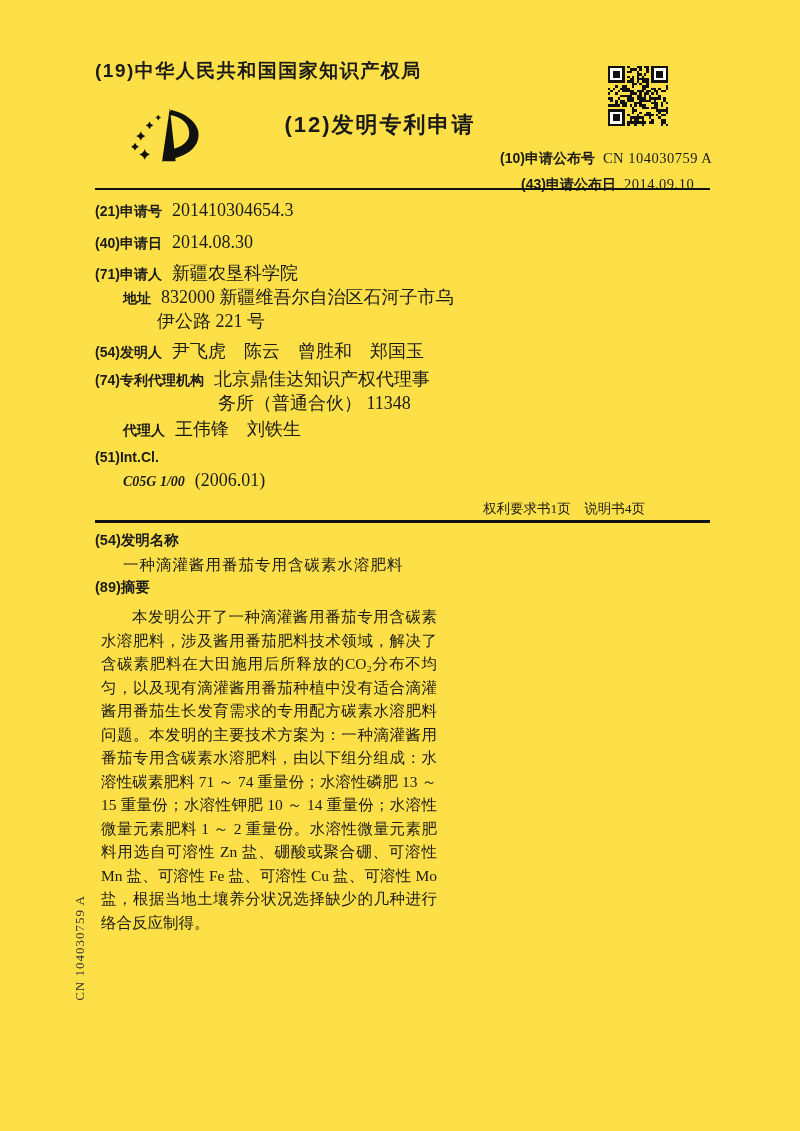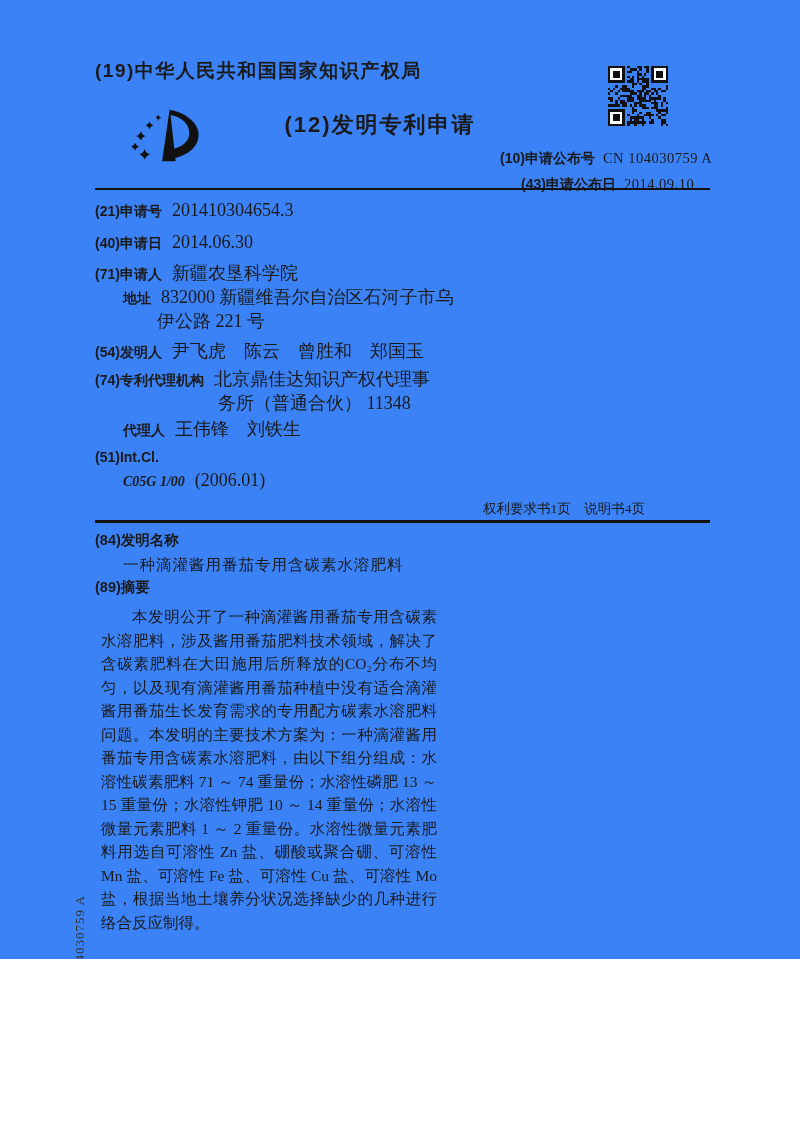--- a/index.html
+++ b/index.html
@@ -1,16 +1,16 @@
 <!DOCTYPE html>
 <html><head>
 <meta charset="utf-8">
 <style>
   html,body{margin:0;padding:0;background:#fff;}
-  .page{position:relative;width:800px;height:959px;background:#3b82f6;overflow:hidden;
+  .page{position:relative;width:800px;height:1131px;background:#fde047;overflow:hidden;
         color:#1a1a1a;font-family:"Liberation Serif","DejaVu Serif",serif;}
   .abs{position:absolute;}
   .lbl{font-family:"Liberation Sans","DejaVu Sans",sans-serif;font-weight:700;}
   .val{font-family:"Liberation Serif","DejaVu Serif",serif;font-weight:400;}
   .office{left:95px;top:58px;font-size:19px;font-weight:700;letter-spacing:1.5px;
           font-family:"Liberation Sans","DejaVu Sans",sans-serif;}
   .doc-type{left:240px;top:110px;width:280px;text-align:center;font-size:22px;font-weight:700;
             letter-spacing:2px;font-family:"Liberation Sans","DejaVu Sans",sans-serif;}
   .qr{left:608px;top:66px;width:60px;height:60px;}
   .logo{left:126px;top:106px;}
@@ -305,21 +305,21 @@
     </div>
   </div>
 
   <div class="abs rule rule-top"></div>
 
   <div class="abs biblio">
     <div class="line">
       <span class="lbl">(21)申请号</span><span class="val">201410304654.3</span>
     </div>
     <div class="line gap8">
-      <span class="lbl">(40)申请日</span><span class="val">2014.06.30</span>
+      <span class="lbl">(40)申请日</span><span class="val">2014.08.30</span>
     </div>
     <div class="line gap7">
       <span class="lbl">(71)申请人</span><span class="val">新疆农垦科学院</span>
     </div>
     <div class="line ind28">
       <span class="lbl">地址</span><span class="val">832000 新疆维吾尔自治区石河子市乌</span>
     </div>
     <div class="line ind62">
       <span class="val cont">伊公路 221 号</span>
     </div>
@@ -340,20 +340,20 @@
     </div>
     <div class="line ind28">
       <span class="intcl-class">C05G 1/00</span><span class="val">(2006.01)</span>
     </div>
   </div>
 
   <div class="abs pages-info">权利要求书1页　说明书4页</div>
 
   <div class="abs rule rule-main"></div>
 
-  <div class="abs lbl s54-label">(84)发明名称</div>
+  <div class="abs lbl s54-label">(54)发明名称</div>
   <div class="abs invention-title">一种滴灌酱用番茄专用含碳素水溶肥料</div>
   <div class="abs lbl s57-label">(89)摘要</div>
   <p class="abs abstract">本发明公开了一种滴灌酱用番茄专用含碳素水溶肥料，涉及酱用番茄肥料技术领域，解决了含碳素肥料在大田施用后所释放的CO₂分布不均匀，以及现有滴灌酱用番茄种植中没有适合滴灌酱用番茄生长发育需求的专用配方碳素水溶肥料问题。本发明的主要技术方案为：一种滴灌酱用番茄专用含碳素水溶肥料，由以下组分组成：水溶性碳素肥料 71 ～ 74 重量份；水溶性磷肥 13 ～ 15 重量份；水溶性钾肥 10 ～ 14 重量份；水溶性微量元素肥料 1 ～ 2 重量份。水溶性微量元素肥料用选自可溶性 Zn 盐、硼酸或聚合硼、可溶性 Mn 盐、可溶性 Fe 盐、可溶性 Cu 盐、可溶性 Mo 盐，根据当地土壤养分状况选择缺少的几种进行络合反应制得。</p>
 
   <div class="abs side-code">CN 104030759 A</div>
 
 </div>
 
 </body></html>

